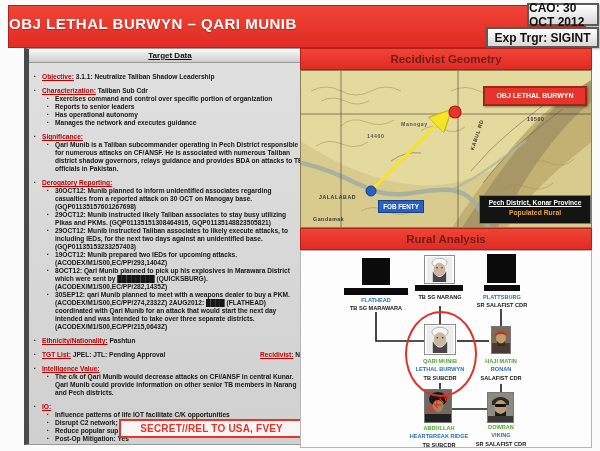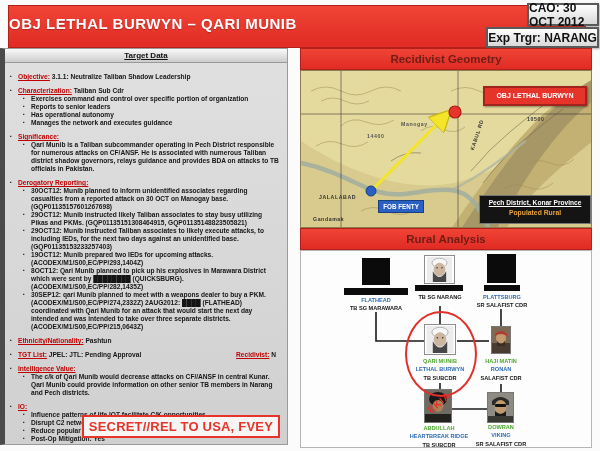--- a/index.html
+++ b/index.html
@@ -11,35 +11,35 @@
     background:linear-gradient(180deg,#ef4436,#e12b24);border:1px solid #b32019;}
   #hdr .ttl{position:absolute;left:0;right:60px;top:9px;text-align:left;color:#fff;
     font-size:15px;font-weight:bold;letter-spacing:.5px;text-shadow:0 1px 1px rgba(0,0,0,.25);}
   .hbox{position:absolute;background:linear-gradient(180deg,#ffffff,#d8d8d8);
     border:2px solid #5a5a5a;font-weight:bold;font-size:12px;color:#111;
     display:flex;align-items:center;justify-content:center;box-shadow:1px 1px 2px rgba(0,0,0,.3);}
   #cao{left:527px;top:3px;width:68px;height:19px;}
   #exp{left:486px;top:27px;width:109px;height:17px;}
 
   
-  #left{position:absolute;left:0;top:48px;width:288px;height:397px;
+  #left{position:absolute;left:24px;top:48px;width:288px;height:397px;
     background:linear-gradient(180deg,#e0e0e0,#d0d0d0);
     border:1px solid #9a9a9a;border-left:5px solid #4a4a4a;box-sizing:border-box;}
   #left .strip{height:13px;background:linear-gradient(180deg,#fafafa,#cccccc);
     border-bottom:1px solid #999;text-align:center;font-size:8px;font-weight:bold;
     text-decoration:underline;color:#111;line-height:13px;}
   #left .body{padding:4px 7px 2px 4px;font-weight:bold;color:#151515;}
   .row{position:relative;padding-left:9px;font-size:6.6px;line-height:8px;margin-top:2px;}
   .sec{margin-top:6px;}
   .row .bul{position:absolute;left:1px;top:-1px;font-size:5px;color:#222;}
   .l2{margin-left:13px;margin-top:0;}
   .key{color:#c00000;text-decoration:underline;}
   .split{display:flex;justify-content:space-between;padding-right:4px;}
   #classbox{position:absolute;right:7px;bottom:6px;border:2px solid #e6342b;background:#f7f6f4;
-    color:#e6342b;font-size:13px;font-weight:bold;padding:2px 5px;letter-spacing:.2px;}
+    color:#e6342b;font-size:10px;font-weight:bold;padding:2px 19px;letter-spacing:.2px;}
 
   
   .banner{position:absolute;left:300px;width:292px;height:22px;
     background:linear-gradient(180deg,#ef4436,#e12b24);border:1px solid #b32019;
     box-sizing:border-box;text-align:center;font-size:11.5px;font-weight:bold;color:#6e1d17;
     line-height:20px;}
   #bg-banner{top:48px;}
   #la-banner{top:228px;}
 
   
@@ -80,21 +80,21 @@
 </style>
 </head>
 <body>
 
 <div id="slide">
 
   <div id="hdr">
     <div class="ttl">OBJ LETHAL BURWYN  – QARI MUNIB</div>
   </div>
   <div id="cao" class="hbox">CAO:  30 OCT 2012</div>
-  <div id="exp" class="hbox">Exp Trgr: NARANG</div>
+  <div id="exp" class="hbox">Exp Trgr: SIGINT</div>
 
   <div id="left">
     <div class="strip">Target Data</div>
     <div class="body">
 
       <div class="row sec">
         <span class="bul">▪</span>
         <span class="key">Objective:</span><span> 3.1.1: Neutralize Taliban Shadow Leadership</span>
       </div>
 

